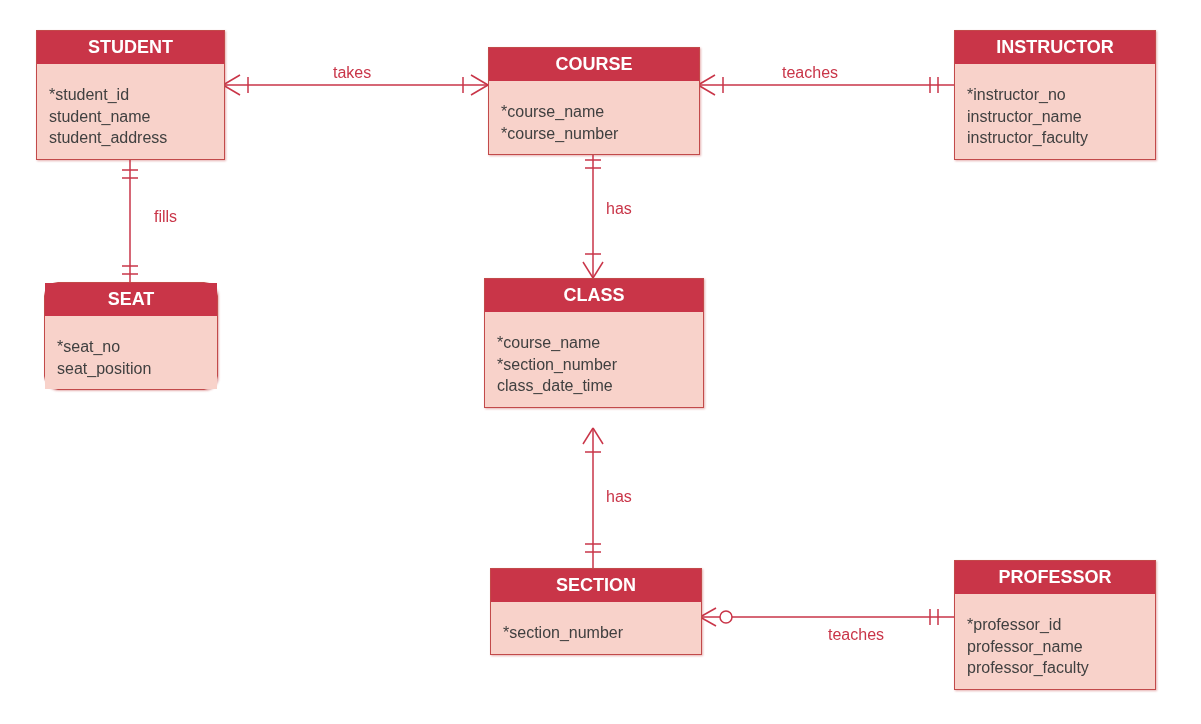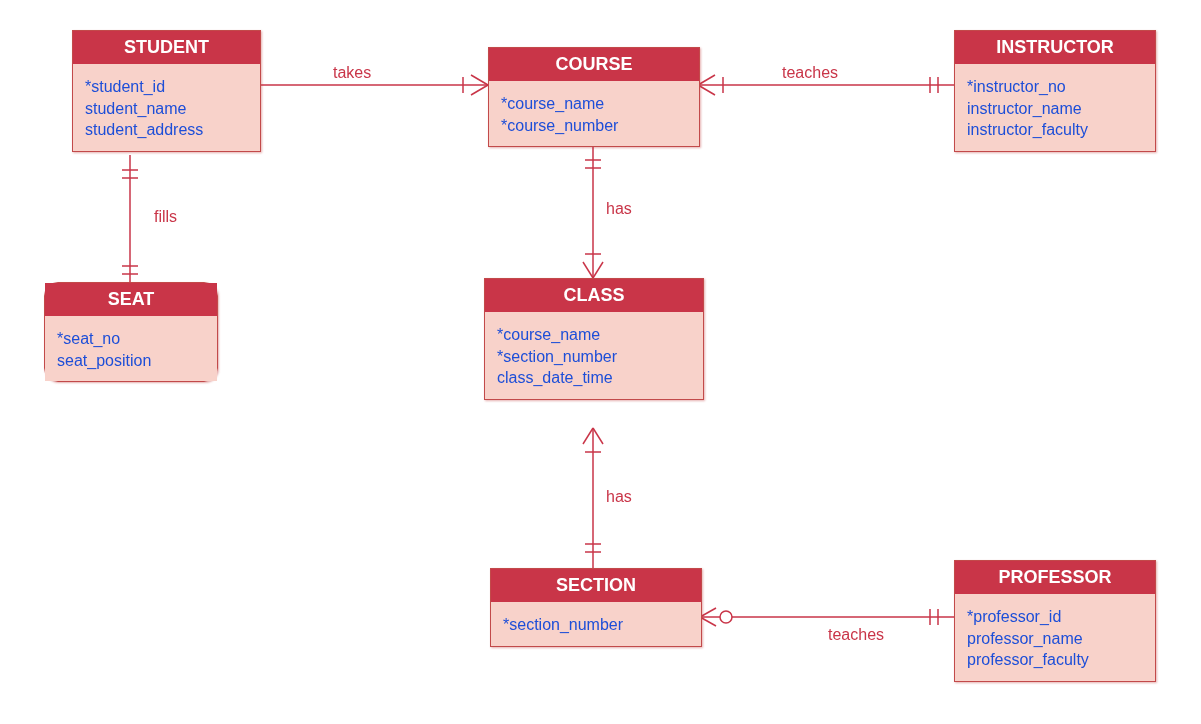--- a/index.html
+++ b/index.html
@@ -20,22 +20,22 @@
   .entity-header {
     background: #c93548;
     color: #ffffff;
     font-weight: bold;
     text-align: center;
     padding: 6px 4px;
     font-size: 18px;
   }
   .entity-body {
     background: #f8d2ca;
-    color: #1d4ed8;
-    padding: 12px 12px 10px 12px;
+    color: #404040;
+    padding: 20px 12px 10px 12px;
     font-size: 16px;
     line-height: 1.35;
   }
   .attr { white-space: nowrap; }
   .rel-label {
     position: absolute;
     color: #c93548;
     font-size: 16px;
   }
   svg.wires {
@@ -113,21 +113,21 @@
 
     <line x1="700" y1="617" x2="716" y2="608"></line>
     <line x1="700" y1="617" x2="716" y2="626"></line>
     <circle cx="726" cy="617" r="6" fill="#ffffff" stroke="#c93548" stroke-width="1.5"></circle>
 
     <line x1="938" y1="609" x2="938" y2="625"></line>
     <line x1="930" y1="609" x2="930" y2="625"></line>
   </g>
 </svg>
 
-<div class="entity" style="left:36px; top:30px; width:187px;margin-left:36px;">
+<div class="entity" style="left:36px; top:30px; width:187px;">
   <div class="entity-header">STUDENT</div>
   <div class="entity-body">
     <div class="attr">*student_id</div>
     <div class="attr">student_name</div>
     <div class="attr">student_address</div>
   </div>
 </div>
 
 <div class="entity" style="left:488px; top:47px; width:210px;">
   <div class="entity-header">COURSE</div>

